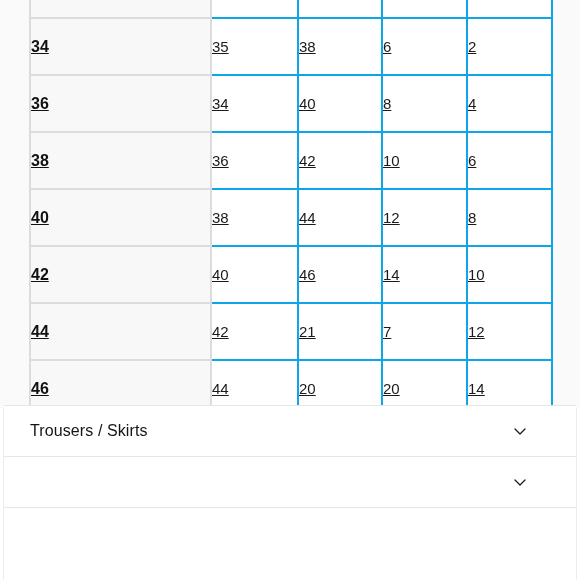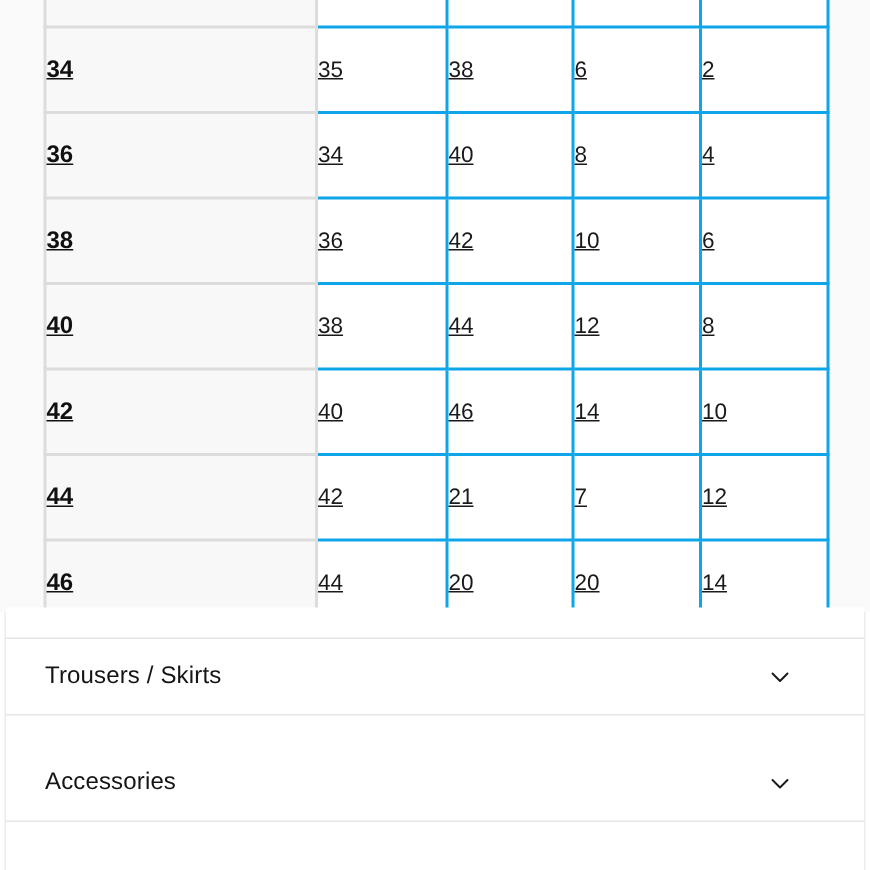--- a/index.html
+++ b/index.html
@@ -91,21 +91,20 @@
   }
 
   .acc-row {
     position: relative;
     height: 50px;
     border-bottom: 1px solid #e6e6e6;
     background: #ffffff;
     cursor: pointer;
     display: flex;
     align-items: center;
-    margin-top: 20px;
   }
   .acc-row.first { border-top: 1px solid #e6e6e6; }
 
   .acc-label {
     position: absolute;
     left: 26px;
     top: 50%;
     transform: translateY(-50%);
     font-size: 16px;
     font-weight: 400;
@@ -222,21 +221,20 @@
     <div class="acc-row first">
       <span class="acc-label">Trousers / Skirts</span>
       <span class="acc-chevron">
         <svg width="16" height="16" viewBox="0 0 16 16" fill="none" xmlns="http://www.w3.org/2000/svg">
           <path d="M3 6 L8 11 L13 6" stroke="#1a1a1a" stroke-width="1.3" stroke-linecap="round" stroke-linejoin="round" fill="none"></path>
         </svg>
       </span>
     </div>
 
     <div class="acc-row">
-      <span class="acc-label">Accessories</span>
       <span class="acc-chevron">
         <svg width="16" height="16" viewBox="0 0 16 16" fill="none" xmlns="http://www.w3.org/2000/svg">
           <path d="M3 6 L8 11 L13 6" stroke="#1a1a1a" stroke-width="1.3" stroke-linecap="round" stroke-linejoin="round" fill="none"></path>
         </svg>
       </span>
     </div>
 
     <div class="acc-tail"></div>
   </div>
 

